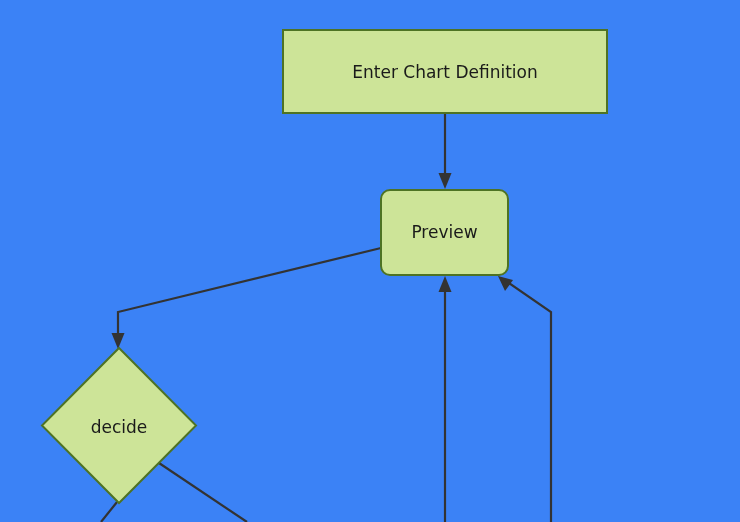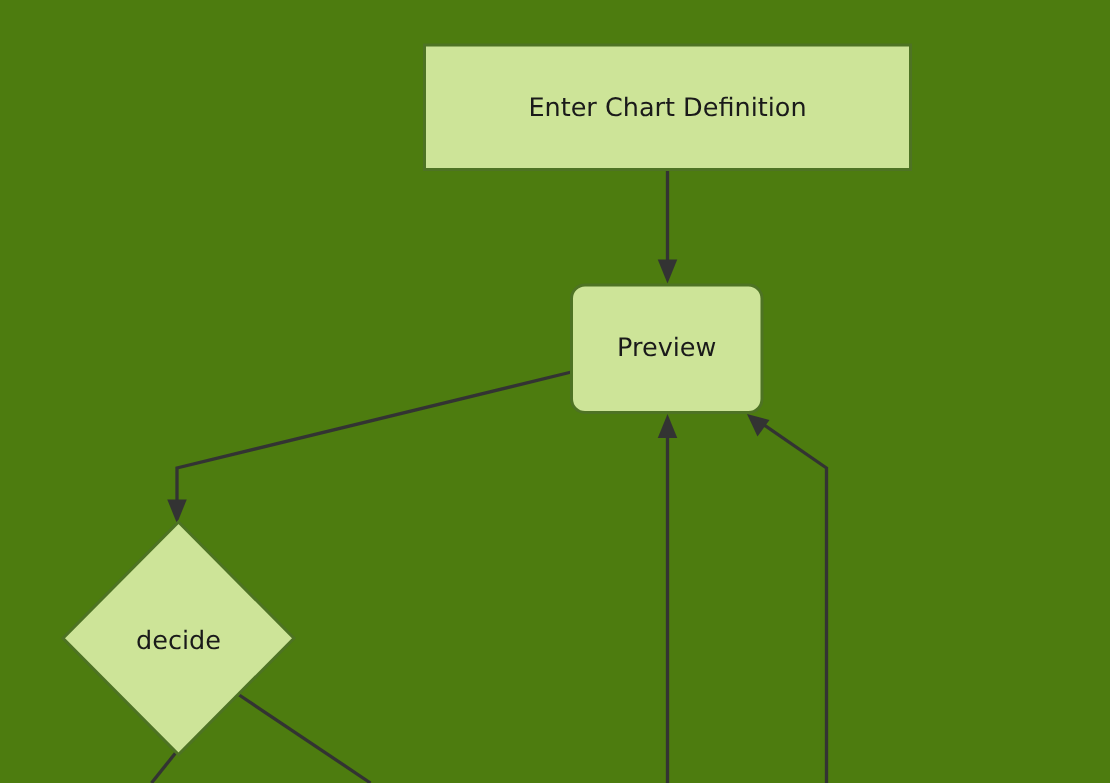--- a/index.html
+++ b/index.html
@@ -10,21 +10,21 @@
   body {
     width: 740px;
     height: 522px;
     overflow: hidden;
     font-family: "DejaVu Sans", "Liberation Sans", sans-serif;
   }
   #diagram-canvas {
     position: relative;
     width: 740px;
     height: 522px;
-    background: #4d7c0f;
+    background: #3b82f6;
   }
   #flow-svg {
     position: absolute;
     top: 0;
     left: 0;
     width: 740px;
     height: 522px;
     display: block;
   }
   .node-shape {

